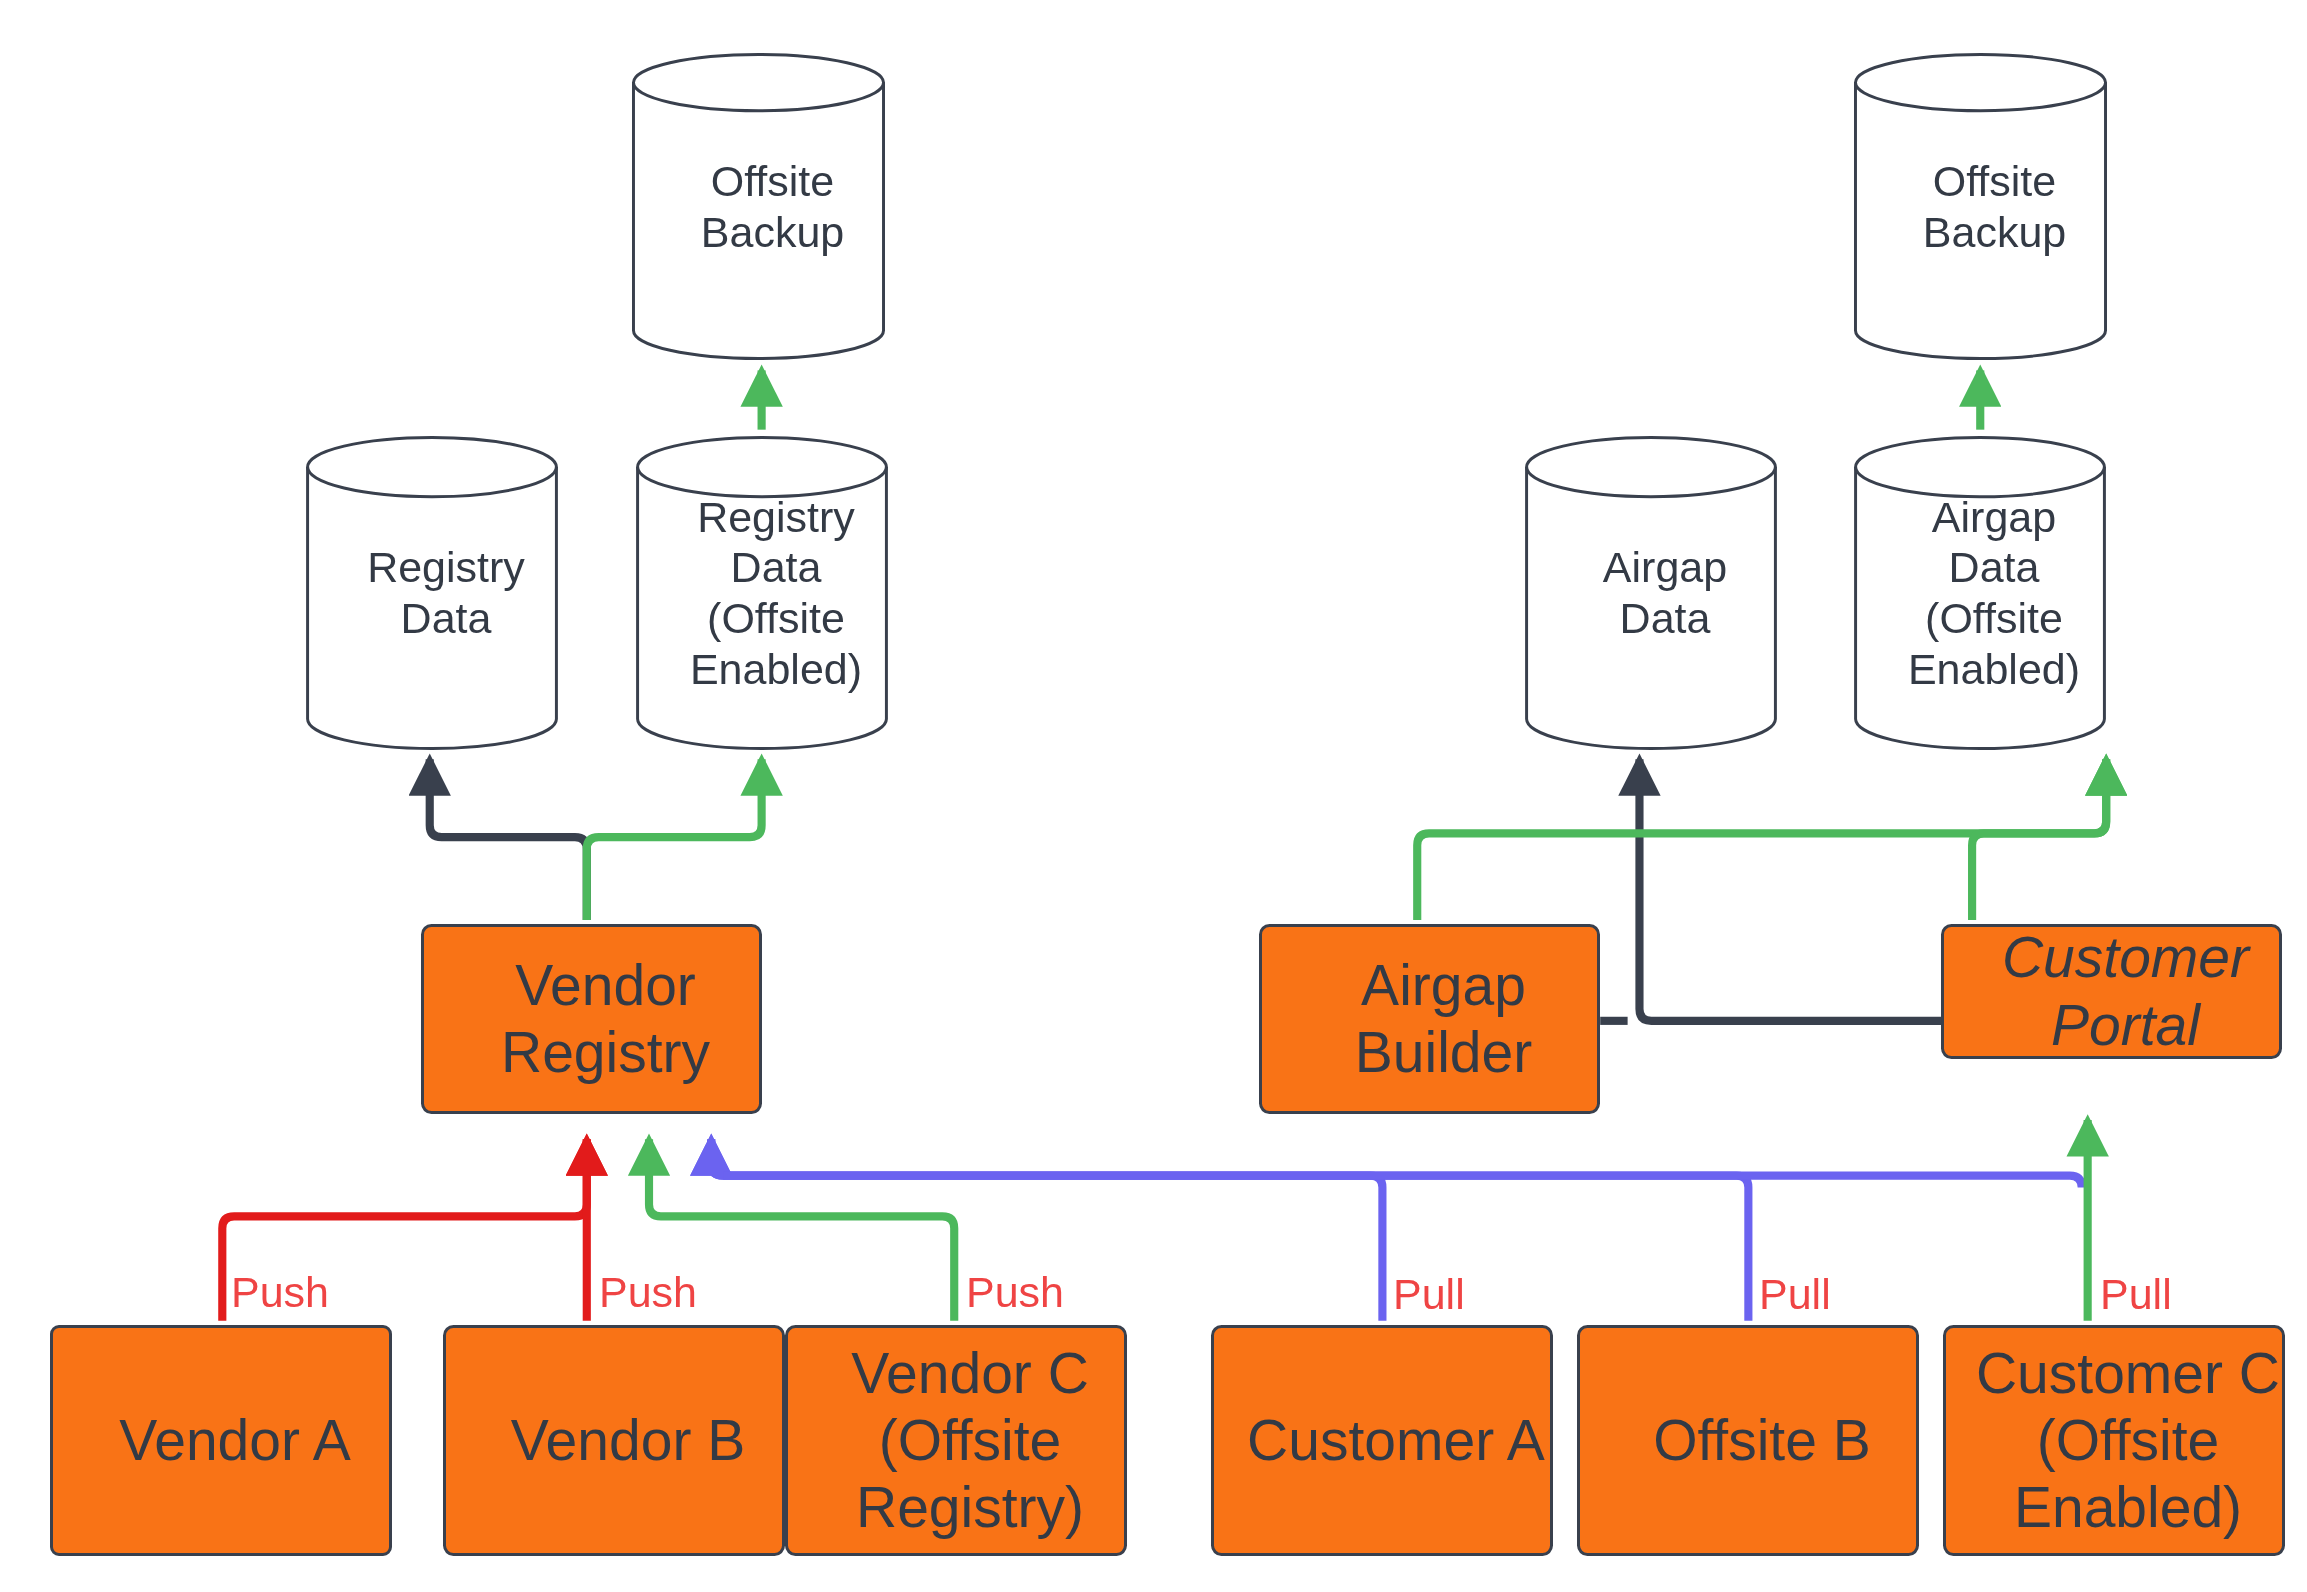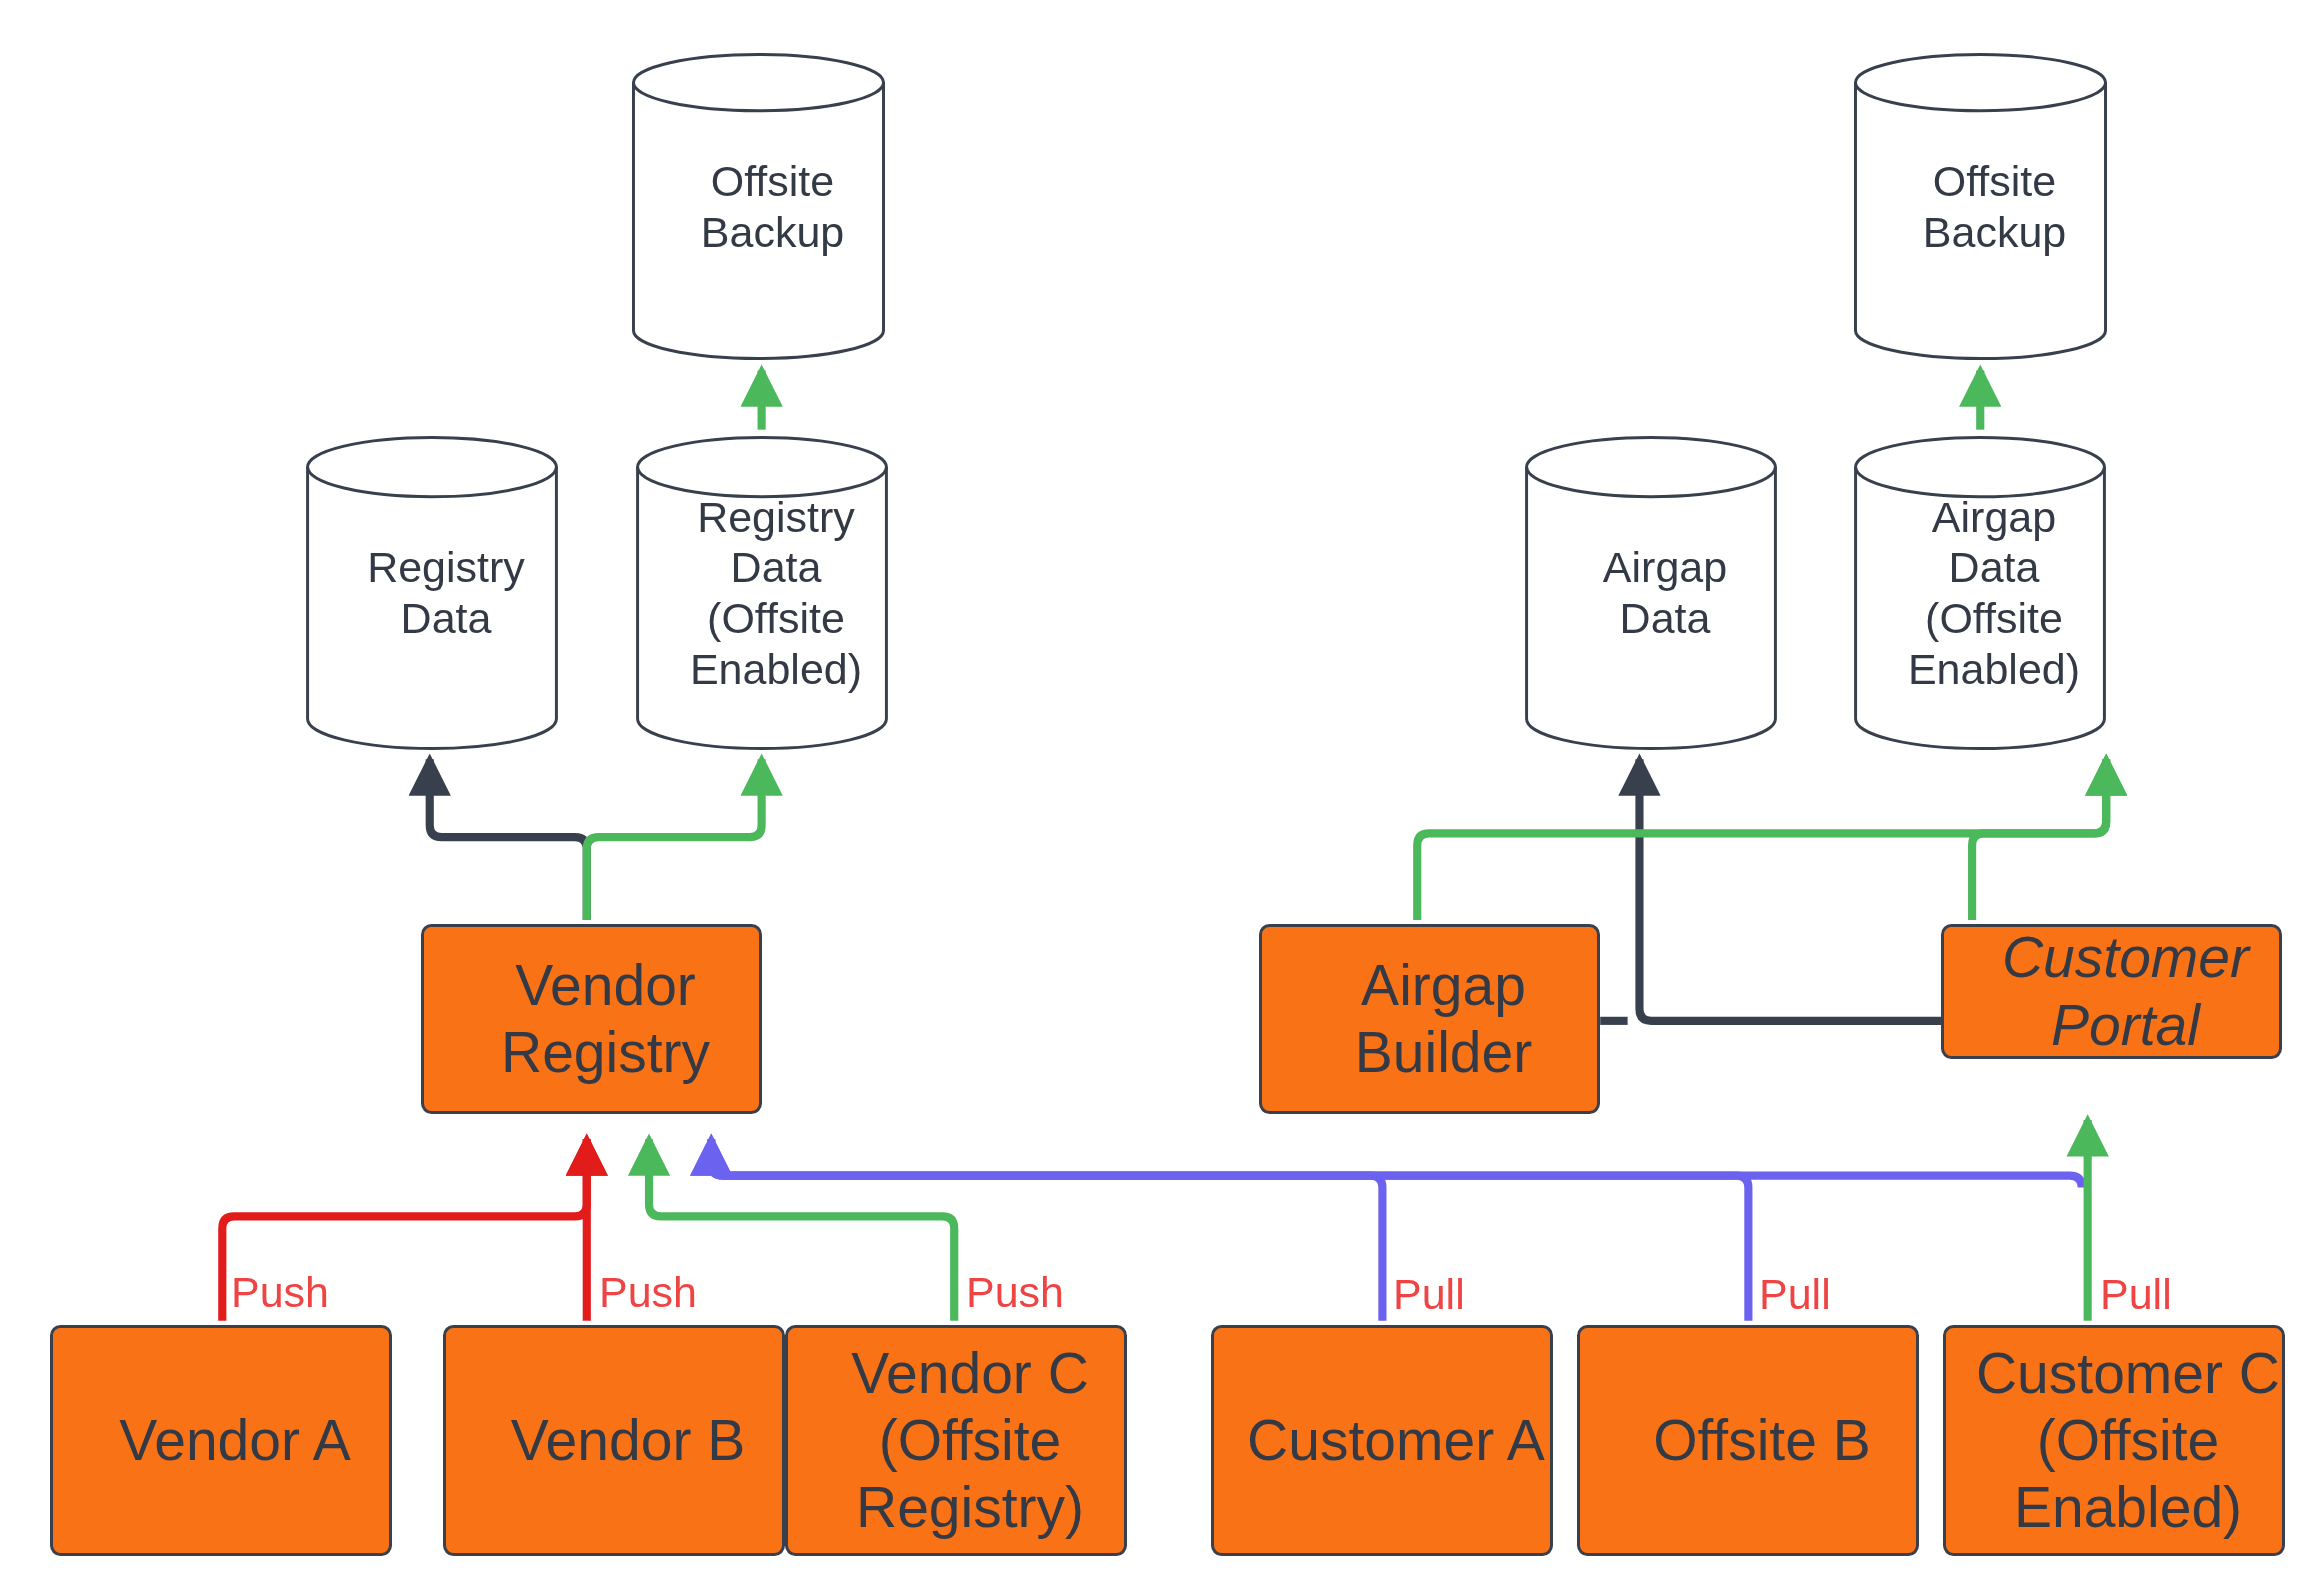--- a/index.html
+++ b/index.html
@@ -190,21 +190,21 @@
 
     <div class="node node-box" style="left:421px; top:924px; width:341px; height:190px;">Vendor
 Registry</div>
 
     <div class="node node-box" style="left:1259px; top:924px; width:341px; height:190px;">Airgap
 Builder</div>
 
     <div class="node node-box" style="left:1941px; top:924px; width:341px; height:135px;font-style:italic;">Customer
 Portal</div>
 
-    <div class="node node-box" style="left:50px; top:1325px; width:342px; height:231px;">Vendor A</div>
+    <div class="node node-box" style="left:50px; top:1325px; width:342px; height:231px;border-radius:9px;">Vendor A</div>
 
     <div class="node node-box" style="left:418px; top:1325px; width:342px; height:231px;margin-left:25px;">Vendor B</div>
 
     <div class="node node-box" style="left:785px; top:1325px; width:342px; height:231px;">Vendor C
 (Offsite
 Registry)</div>
 
     <div class="node node-box" style="left:1211px; top:1325px; width:342px; height:231px;">Customer A</div>
 
     <div class="node node-box" style="left:1577px; top:1325px; width:342px; height:231px;">Offsite B</div>

